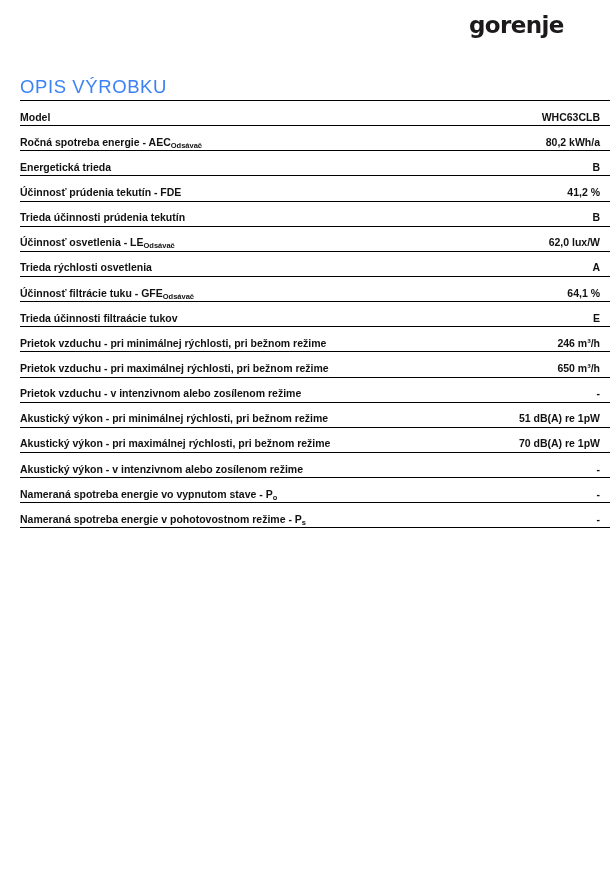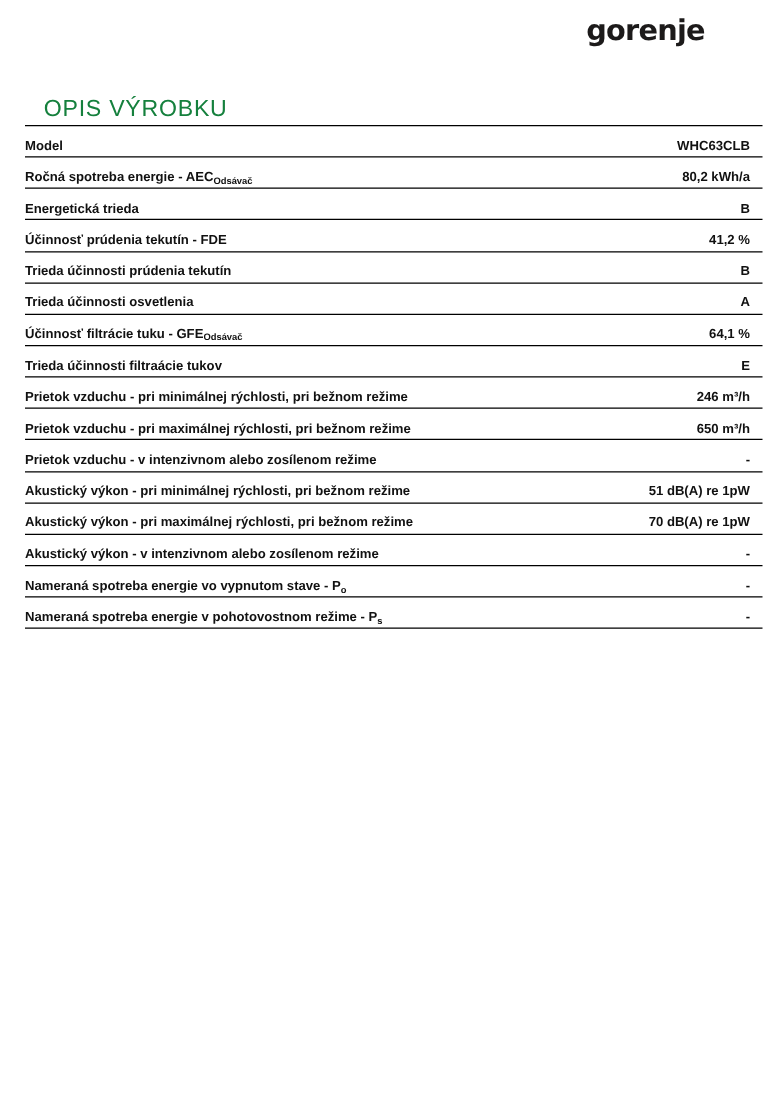--- a/index.html
+++ b/index.html
@@ -21,23 +21,22 @@
       letter-spacing: -0.6px;
       color: #1c1a1a;
       line-height: 1;
     }
     .doc-title {
       position: absolute;
       left: 20px;
       top: 78px;
       font-size: 18.5px;
       letter-spacing: 0.6px;
-      color: #15803d;
+      color: #3b82f6;
       line-height: 1;
-      margin-left: 15px;
     }
     .title-rule {
       position: absolute;
       left: 20px;
       top: 100px;
       width: 590px;
       height: 0;
       border-top: 1.5px solid #000;
     }
     .spec-table {
@@ -98,21 +97,25 @@
   </div>
   <div class="spec-row">
     <span class="spec-label"><span>Účinnosť prúdenia tekutín - FDE</span><sub></sub></span>
     <span class="spec-value">41,2 %</span>
   </div>
   <div class="spec-row">
     <span class="spec-label"><span>Trieda účinnosti prúdenia tekutín</span><sub></sub></span>
     <span class="spec-value">B</span>
   </div>
   <div class="spec-row">
-    <span class="spec-label"><span>Trieda účinnosti osvetlenia</span><sub></sub></span>
+    <span class="spec-label"><span>Účinnosť osvetlenia - LE</span><sub>Odsávač</sub></span>
+    <span class="spec-value">62,0 lux/W</span>
+  </div>
+  <div class="spec-row">
+    <span class="spec-label"><span>Trieda rýchlosti osvetlenia</span><sub></sub></span>
     <span class="spec-value">A</span>
   </div>
   <div class="spec-row">
     <span class="spec-label"><span>Účinnosť filtrácie tuku - GFE</span><sub>Odsávač</sub></span>
     <span class="spec-value">64,1 %</span>
   </div>
   <div class="spec-row">
     <span class="spec-label"><span>Trieda účinnosti filtraácie tukov</span><sub></sub></span>
     <span class="spec-value">E</span>
   </div>

